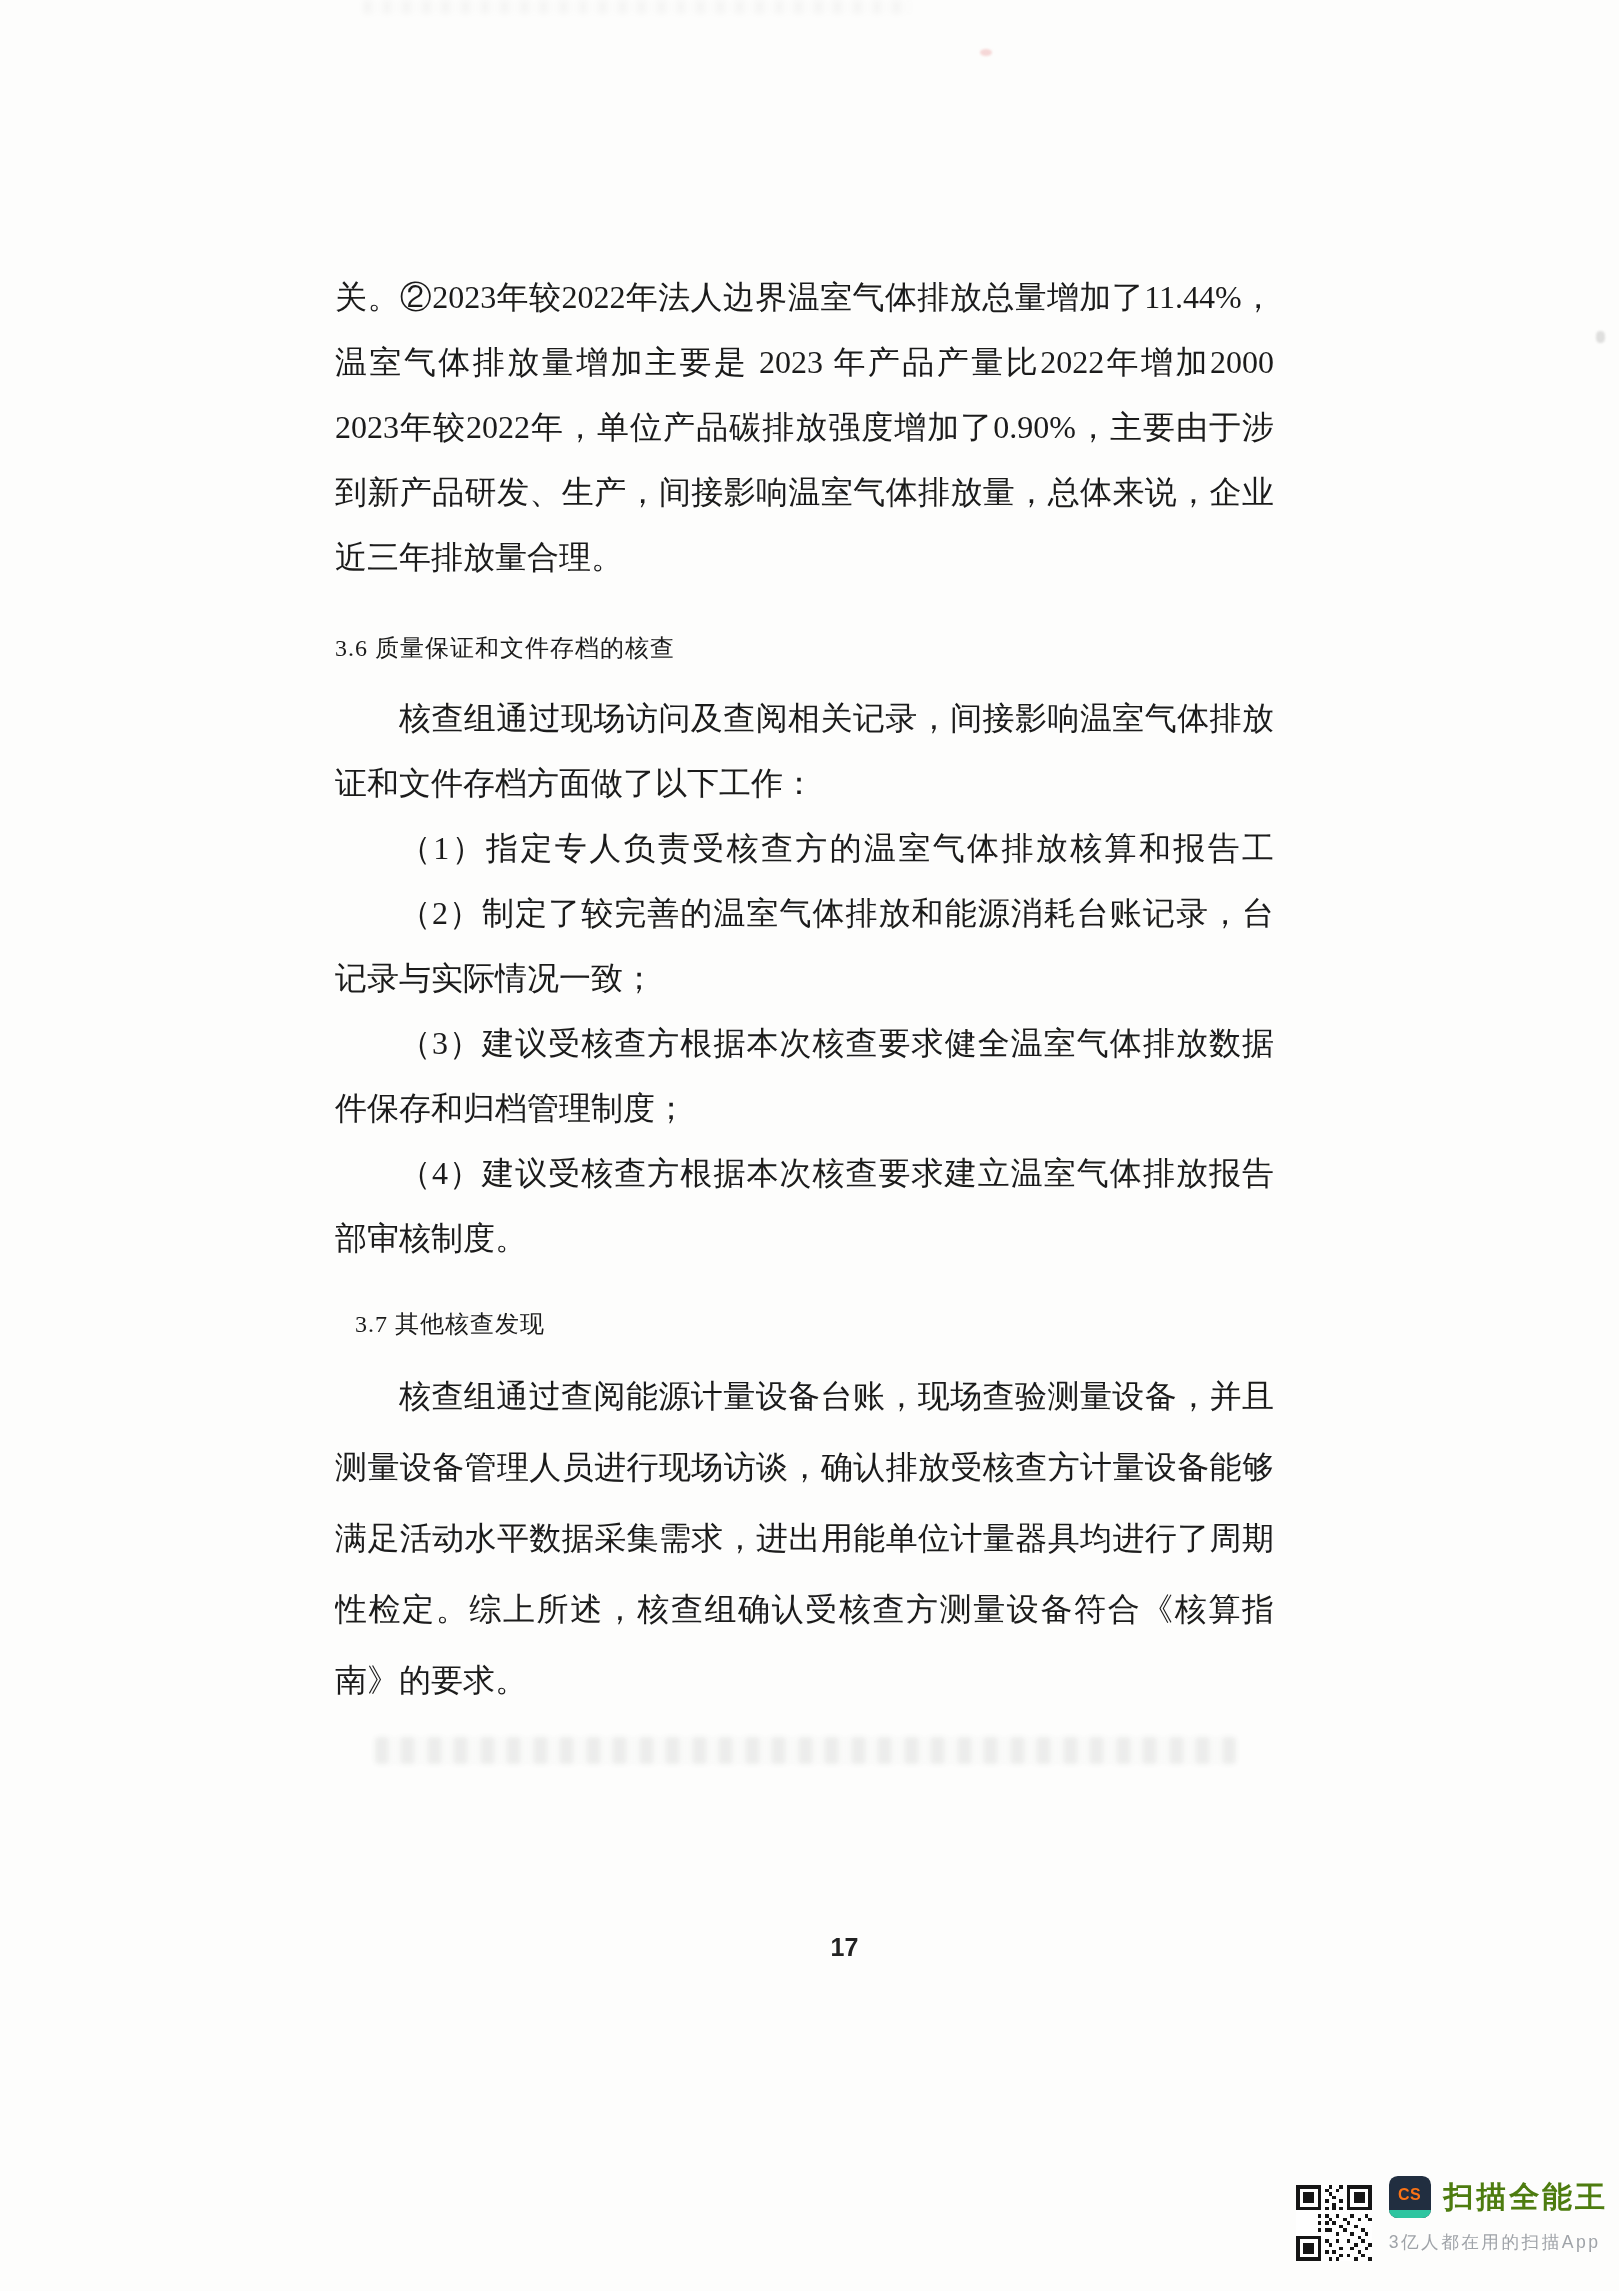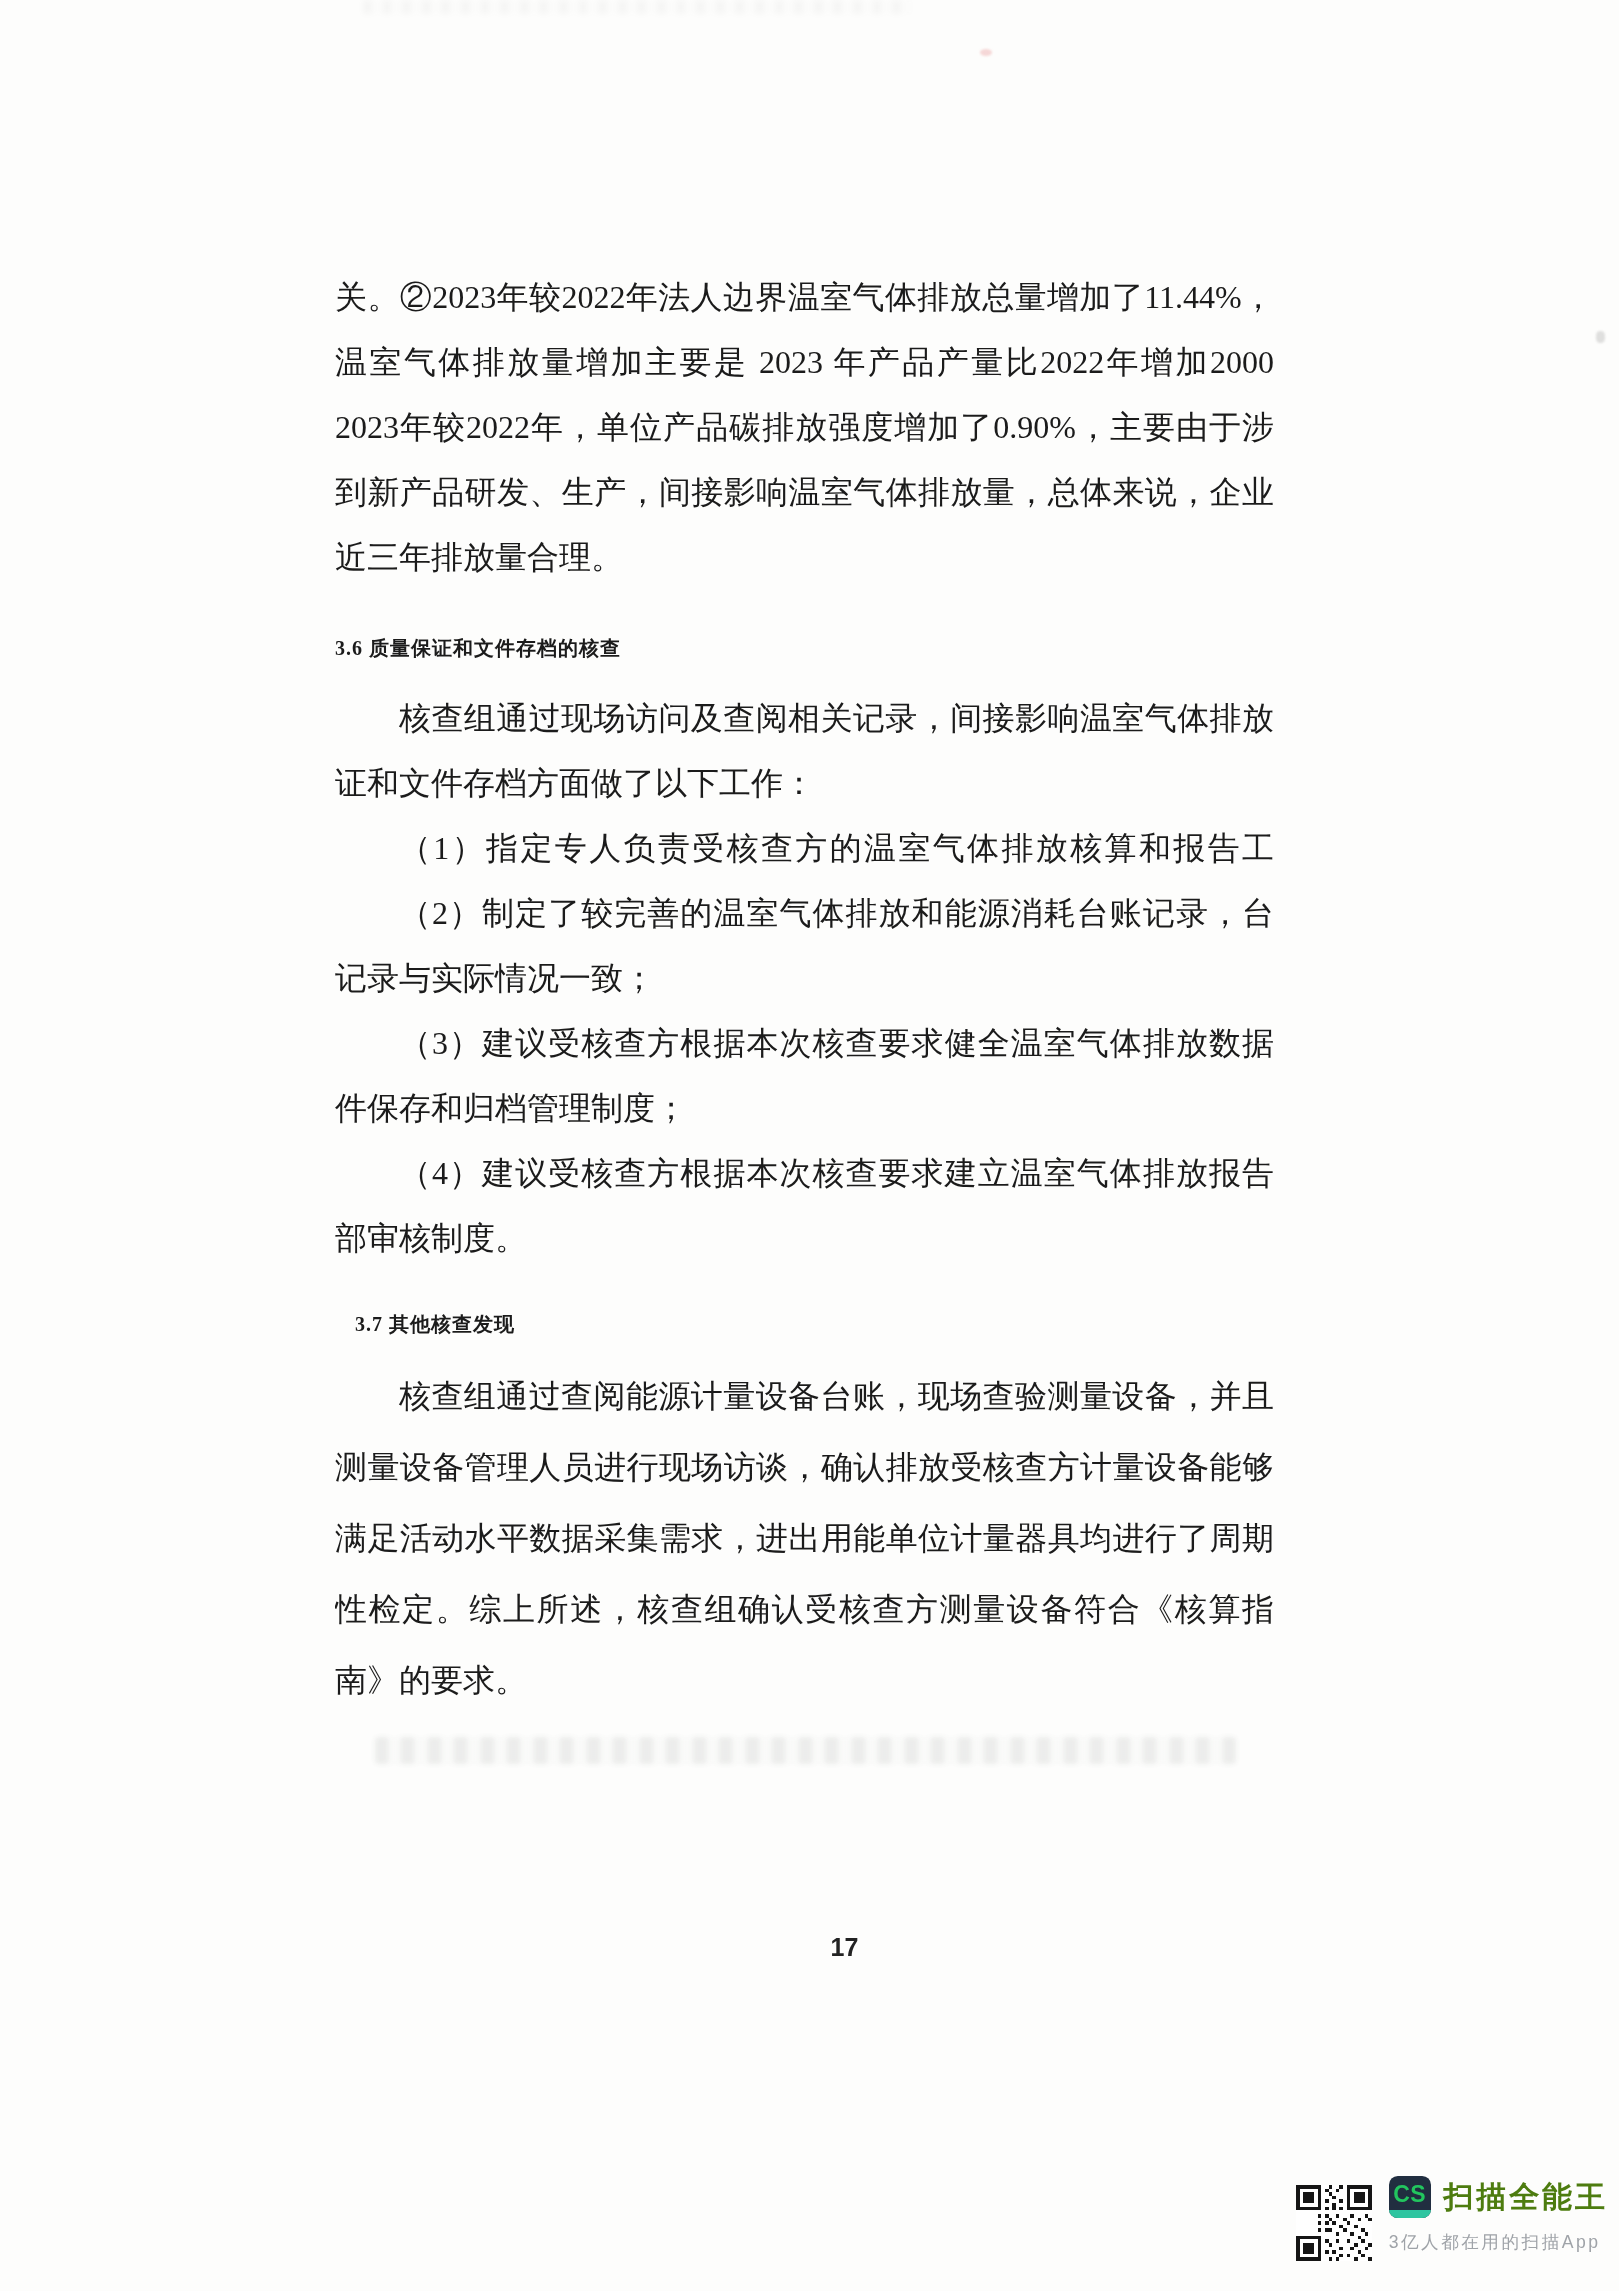--- a/index.html
+++ b/index.html
@@ -16,21 +16,21 @@
   .content{
     position:absolute;left:335px;top:265px;width:939px;
     font-size:32px;line-height:65px;
     text-align:justify;
   }
   .line{min-height:65px;white-space:nowrap;}
   .line.full{text-align:justify;text-align-last:justify;white-space:normal;overflow:hidden;max-height:65px;}
   .line.partial{text-align-last:left;}
   .line.ind{text-indent:2em;}
   .sec-heading{
-    font-weight:bold;font-size:20px;line-height:65px;
+    font-weight:normal;font-size:24px;line-height:65px;
     text-align-last:left;letter-spacing:1px;
   }
   .sec-heading.h36{margin-top:25.5px;margin-bottom:5.9px;}
   .sec-heading.h37{margin-top:20.6px;margin-bottom:3.9px;margin-left:20px;}
   .para37 .line{line-height:71px;min-height:71px;}
   .para37 .line.full{max-height:71px;}
 
   
   .page-number{
     position:absolute;top:1933px;left:821px;width:47px;
@@ -70,21 +70,21 @@
   .qr{width:76px;height:82px;margin-top:5.9px;}
   .wm-right{display:flex;flex-direction:column;}
   .wm-toprow{display:flex;flex-direction:row;align-items:center;gap:12.7px;}
   .cs-logo{
     position:relative;width:42px;height:42px;border-radius:8.8px;
     background:#212e40;overflow:hidden;flex:0 0 auto;
   }
   .cs-logo .cs-text{
     position:absolute;top:1px;left:0;width:100%;height:35px;
     display:flex;align-items:center;justify-content:center;
-    color:#22c55e;font-weight:bold;font-size:23px;letter-spacing:0.5px;
+    color:#f97316;font-weight:bold;font-size:16px;letter-spacing:0.5px;
   }
   .cs-logo .cs-strip{
     position:absolute;bottom:0;left:0;width:100%;height:7.8px;background:#2ec5a0;
   }
   .wm-title{
     font-size:30px;font-weight:bold;color:#4d7c0f;letter-spacing:2.9px;white-space:nowrap;
   }
   .wm-tagline{
     margin-top:11.8px;font-size:17.6px;color:#9fa3a8;letter-spacing:2.5px;white-space:nowrap;
   }

